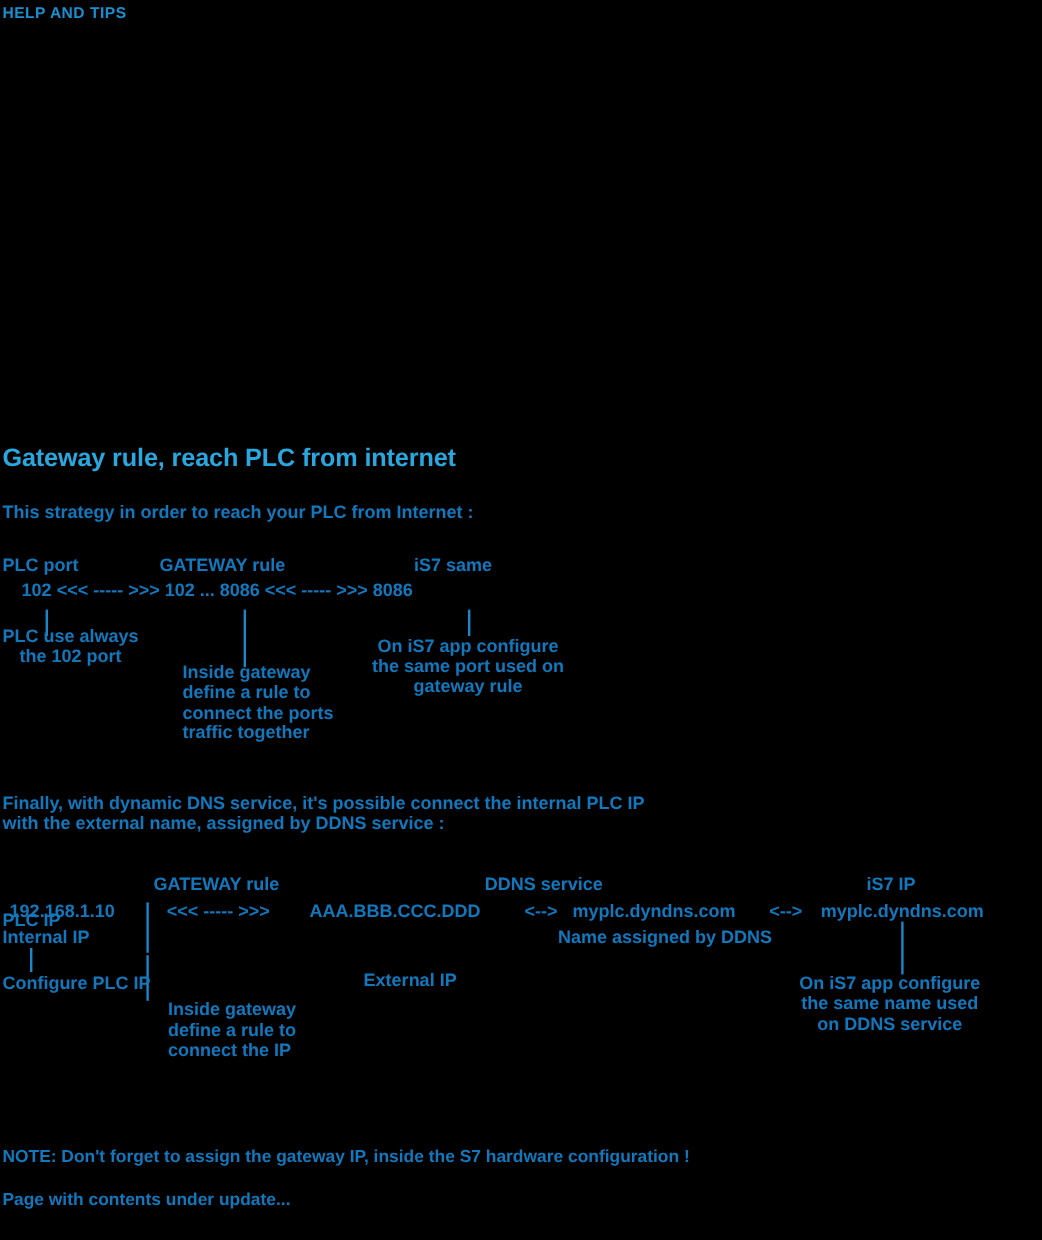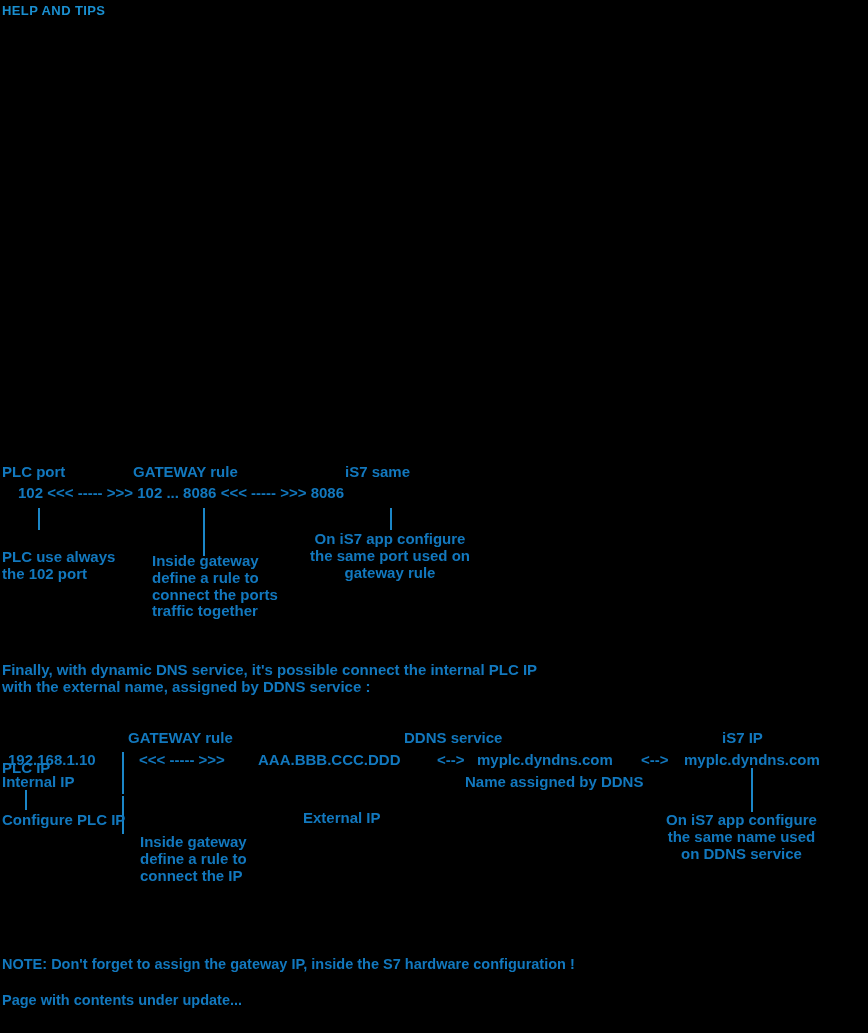--- a/index.html
+++ b/index.html
@@ -74,35 +74,37 @@
   .center { text-align: center; }
 </style>
 </head>
 <body>
 
 <div class="page">
 
   <div class="abs eyebrow" style="left:2px; top:4px;">HELP AND TIPS</div>
 
 
+  <div class="abs h2" style="left:2px; top:370px;">Gateway rule, reach PLC from internet</div>
 
+  <div class="abs body" style="left:2px; top:420px;">This strategy in order to reach your PLC from Internet :</div>
 
   <div>
 
     <div class="abs diagram" style="left:2px; top:464px;">PLC port</div>
     <div class="abs diagram" style="left:133px; top:464px;">GATEWAY rule</div>
     <div class="abs diagram" style="left:345px; top:464px;">iS7 same</div>
 
     <div class="abs diagram" style="left:18px; top:485px;">102 &lt;&lt;&lt; ----- &gt;&gt;&gt; 102 ... 8086 &lt;&lt;&lt; ----- &gt;&gt;&gt; 8086</div>
 
     <div class="conn" style="left:38px; top:508px; height:22px;"></div>
     <div class="conn" style="left:203px; top:508px; height:48px;"></div>
     <div class="conn" style="left:390px; top:508px; height:22px;"></div>
 
-    <div class="abs diagram" style="left:2px; top:549px;">PLC use always
+    <div class="abs diagram" style="left:2px; top:523px;text-align:center;">PLC use always
 the 102 port</div>
     <div class="abs diagram" style="left:152px; top:553px;">Inside gateway
 define a rule to
 connect the ports
 traffic together</div>
     <div class="abs diagram center" style="left:310px; top:531px;">On iS7 app configure
 the same port used on
 gateway rule</div>
   </div>
 

